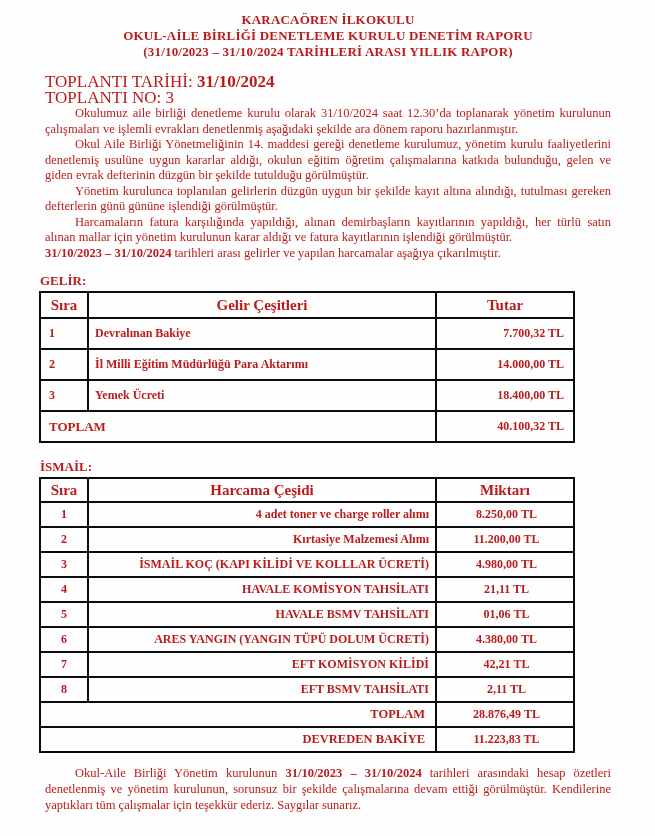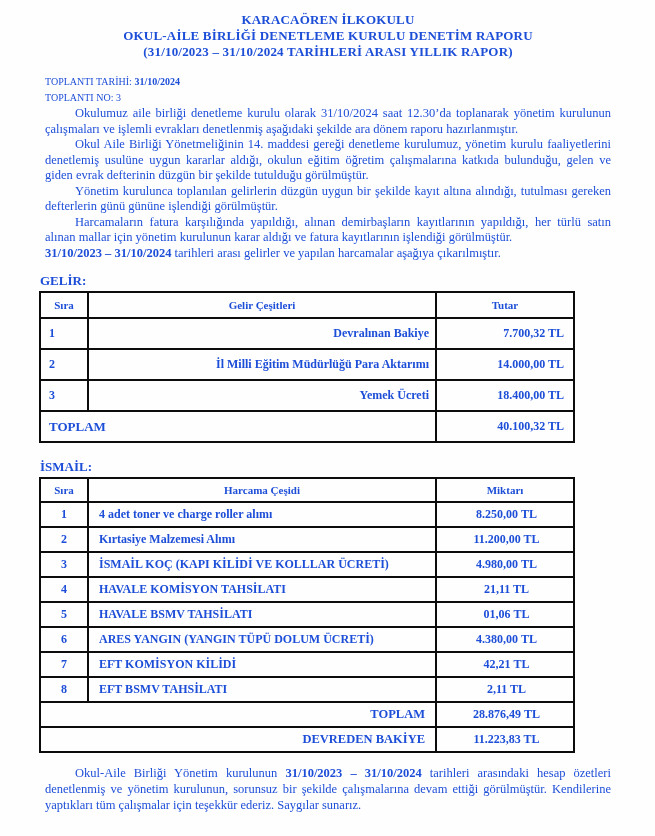--- a/index.html
+++ b/index.html
@@ -2,59 +2,59 @@
 <html><head>
 <meta charset="utf-8">
 <style>
   * { box-sizing: border-box; margin: 0; padding: 0; }
   html, body { background: #ffffff; }
   .page {
     position: relative;
     width: 655px;
     height: 836px;
     background: #fefefe;
-    color: #1d4ed8;
+    color: #b91c1c;
     font-family: "Liberation Serif", "DejaVu Serif", serif;
     overflow: hidden;
     padding: 12px 44px 0 45px;
   }
   .doc-header { text-align: center; font-weight: bold; font-size: 13px; line-height: 16px; letter-spacing: .2px; }
-  .meta { margin-top: 14px; font-size: 10px; line-height: 16px; }
+  .meta { margin-top: 14px; font-size: 17px; line-height: 16px; }
   .meta .b { font-weight: bold; }
   .paragraphs { font-size: 12.5px; line-height: 15.5px; text-align: justify; }
   .paragraphs p { text-indent: 30px; }
   .paragraphs p.noindent { text-indent: 0; }
   .b { font-weight: bold; }
   .section-label { font-weight: bold; font-size: 13px; margin-top: 12px; margin-left: -5px; }
   table.fin {
     border-collapse: collapse;
     width: 534px;
     margin-left: -6px;
     table-layout: fixed;
     font-size: 12px;
     font-weight: bold;
     margin-top: 2px;
   }
   table.fin td, table.fin th { border: 2px solid #0c0c0c; padding: 2px 6px; }
-  table.fin th { text-align: center; font-size: 11px; }
+  table.fin th { text-align: center; font-size: 15px; }
   col.c-no { width: 48px; }
   col.c-desc { width: 348px; }
   col.c-amt { width: 138px; }
   
   .gelir th { height: 26px; }
   .gelir td { height: 31px; }
   .gelir .cell-no { text-align: left; padding-left: 8px; }
-  .gelir .cell-desc { text-align: right; }
+  .gelir .cell-desc { text-align: left; }
   .gelir .cell-amt { text-align: right; padding-right: 9px; margin-left: 8px; }
   .gelir .total-label { text-align: left; padding-left: 8px; font-size: 13px; }
   
   .gider th { height: 24px; }
   .gider td { height: 25px; }
   .gider .cell-no { text-align: center; }
-  .gider .cell-desc { text-align: left; padding-left: 10px; }
+  .gider .cell-desc { text-align: right; padding-left: 10px; }
   .gider .cell-amt { text-align: center; padding-left: 9px; }
   .gider .total-label { text-align: right; padding-right: 10px; font-size: 12.5px; }
   .closing { margin-top: 12px; font-size: 12.5px; line-height: 16px; text-align: justify; }
   .closing p { text-indent: 30px; font-family: Liberation Serif, serif; }
 </style>
 </head>
 <body>
 
 <div class="page">
 

